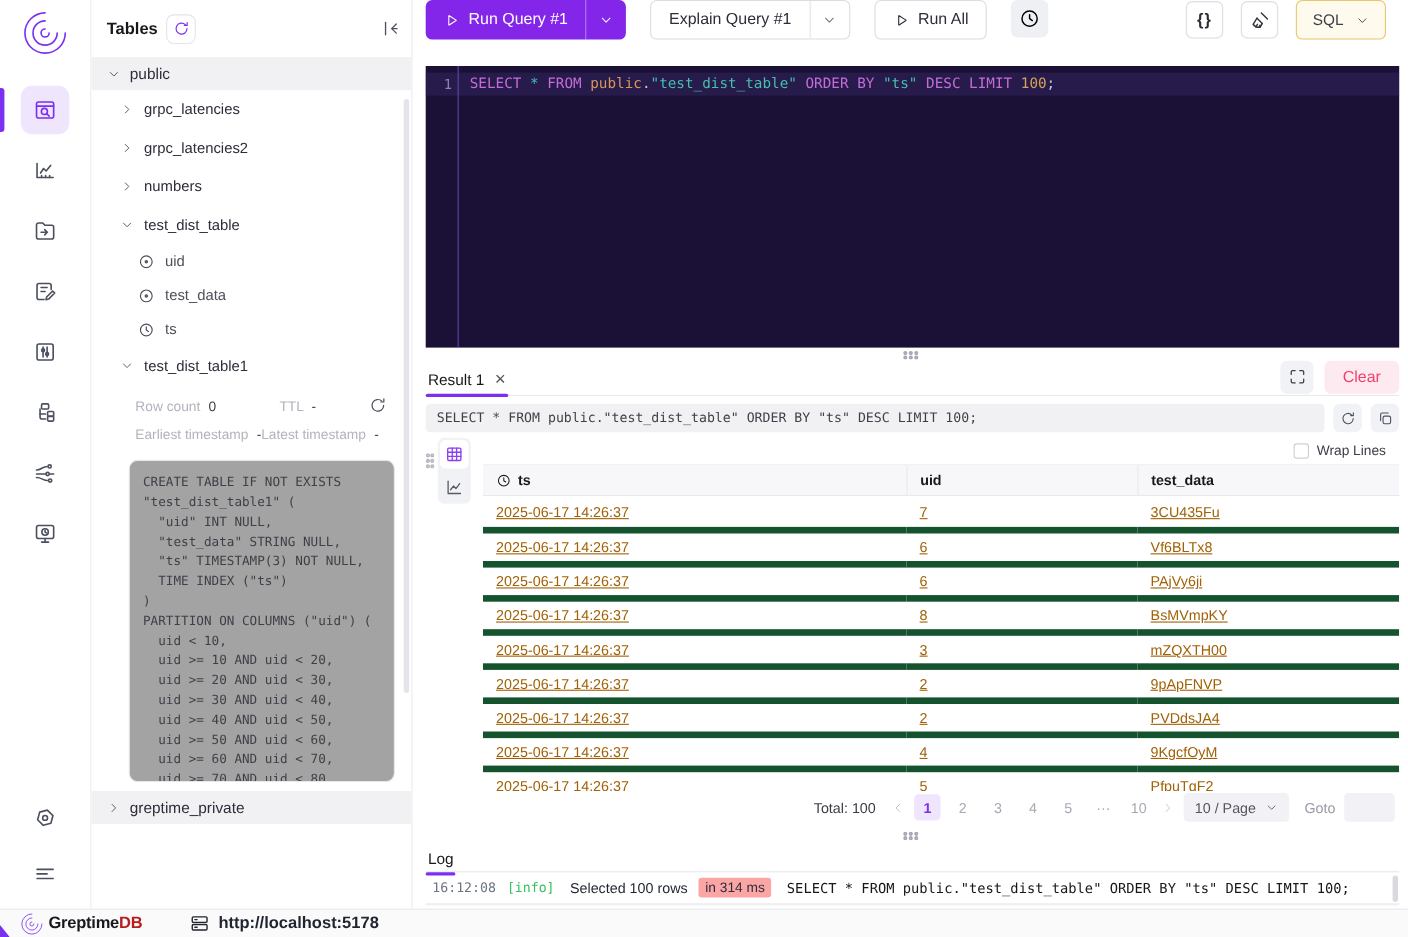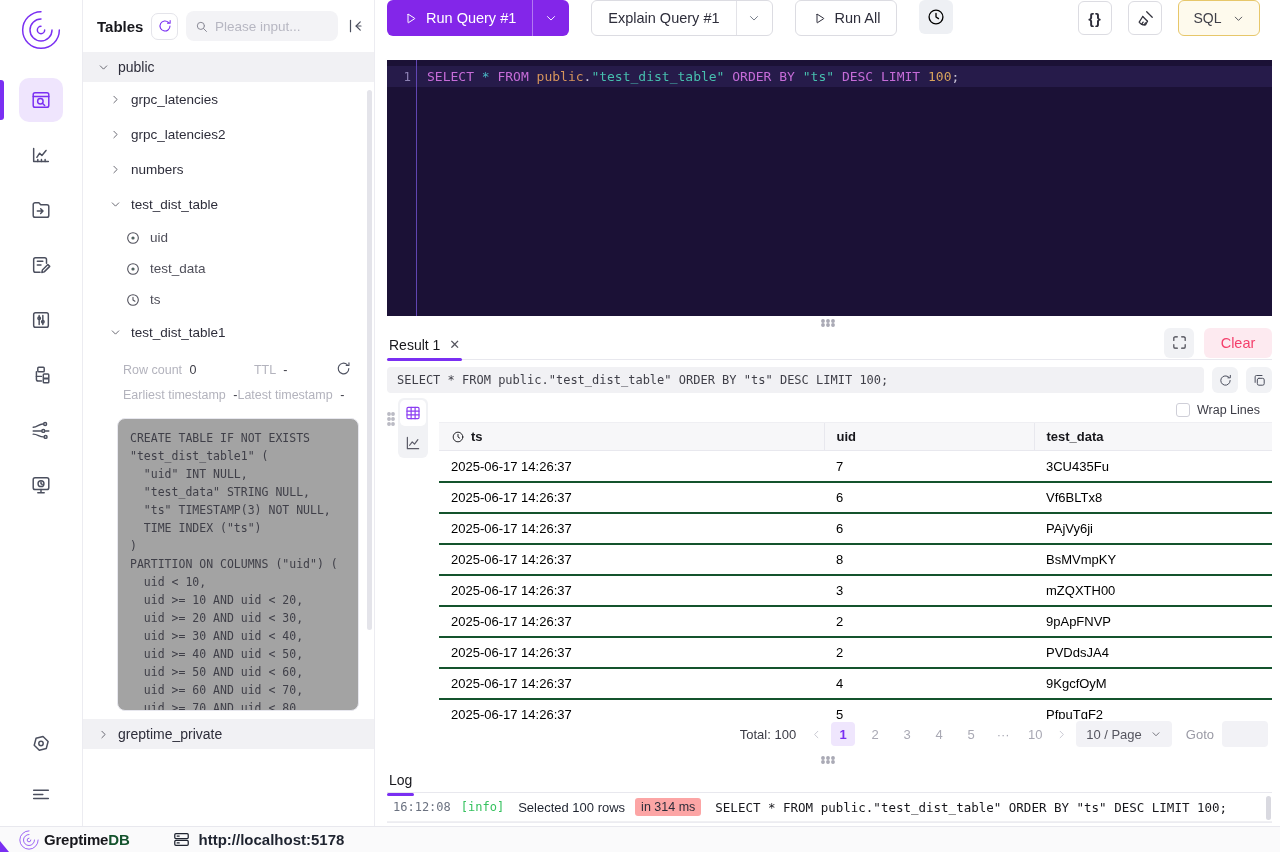--- a/index.html
+++ b/index.html
@@ -117,21 +117,21 @@
         color:#5a5a66; cursor:pointer; }
   .view-btn.active { background:#fff; color:#8b3df2; }
   .grid-zone { flex:1; margin-left:11px; display:flex; flex-direction:column; min-width:0; }
   .wrap-row { height:24px; display:flex; align-items:center; justify-content:flex-end; gap:7px; padding-right:12px; }
   .cb { width:14px; height:14px; border:1px solid #cfcfd8; border-radius:3px; background:#fff; cursor:pointer; }
   .wrap-label { font-size:12.5px; color:#3c3c46; }
   table.rt { border-collapse:collapse; width:100%; table-layout:fixed; font-size:13px; }
   table.rt th { height:28px; background:#f7f7f9; border-bottom:1px solid #e8e8ee; border-top:1px solid #efeff3;
         font-weight:700; color:#17171c; text-align:left; padding:0 12px; }
   table.rt th + th { border-left:1px solid #e8e8ee; }
-  table.rt td { height:31px; border-bottom:2px solid #14532d; color:#000000; padding:0 12px; white-space:nowrap; overflow:hidden; }
+  table.rt td { height:31px; border-bottom:6px solid #14532d; color:#a16207; padding:0 12px; white-space:nowrap; overflow:hidden;text-decoration:underline; }
   .col-ts { width:385px; } .col-uid { width:210px; }
   .th-ts { display:flex; align-items:center; gap:6px; }
   .rows-viewport { height:268px; overflow:hidden; border-top:0; }
   .pag { height:30px; margin-top:0; display:flex; align-items:center; justify-content:flex-end; gap:8px; padding-right:4px;
         font-size:13px; color:#3f3f48; }
   .pag .total { margin-right:6px; color:#3c3c46; }
   .pag .pg { min-width:24px; height:24px; border-radius:4px; display:flex; align-items:center; justify-content:center;
         color:#a9a9b4; cursor:pointer; padding:0 4px; }
   .pag .pg.active { background:#efe6fd; color:#7a2ff2; font-weight:700; }
   .pag .nav { color:#c2c2cc; cursor:pointer; font-size:12px; }
@@ -151,21 +151,21 @@
   .log-summary { color:#1f2430; font-size:13px; margin-left:4px; }
   .log-duration { background:#fca5a5; border-radius:3px; padding:2px 6px; color:#2d2d3a; font-size:12.5px; }
   .log-query { font-family:"DejaVu Sans Mono",monospace; font-size:12.5px; color:#17171c; margin-left:4px; }
   .log-scrollbar { position:absolute; right:1px; top:3px; width:5px; height:24px; background:#d9d9e0; border-radius:3px; }
 
   
   .footer { position:absolute; left:0; bottom:0; width:1280px; height:26px; background:#fafafb;
         border-top:1px solid #e8e8ee; display:flex; align-items:center; z-index:6; }
   .footer .flogo { width:22px; height:22px; color:#7a2ff2; margin-left:18px; }
   .fbrand { font-size:15px; font-weight:800; color:#17171c; margin-left:4px; letter-spacing:-.2px; }
-  .fbrand .db { color:#14532d; }
+  .fbrand .db { color:#b91c1c; }
   .fserver { display:flex; align-items:center; gap:8px; margin-left:42px; font-size:15px; font-weight:700; color:#1f2430; }
   .corner-accent { position:absolute; left:0; bottom:0; width:9px; height:11px; background:#7a2ff2;
         clip-path:polygon(0 0,0 100%,100% 100%); z-index:7; }
 </style>
 </head>
 <body>
 
 <div class="rail">
   <div class="logo">
     <svg viewBox="0 0 48 48" width="44" height="44" stroke-width="4">
@@ -279,29 +279,20 @@
   <div class="tpanel-header">
     <span class="tpanel-title">Tables</span>
     <button class="btn-refresh-tables">
       <span>
         <svg viewBox="0 0 24 24" width="16" height="16" stroke-width="1.9">
             <path d="M19.5 12a7.5 7.5 0 1 1-2.3-5.4"></path>
             <path d="M19.7 3.8v3.9h-3.9"></path>
           </svg>
       </span>
     </button>
-    <div class="search-box">
-      <span>
-        <svg viewBox="0 0 24 24" width="15" height="15">
-            <circle cx="11" cy="11" r="5.7"></circle>
-            <path d="M15.3 15.3L20 20"></path>
-          </svg>
-      </span>
-      <input placeholder="Please input..." style="">
-    </div>
     <span class="collapse-btn">
       <svg viewBox="0 0 24 24" width="18" height="18">
           <path d="M6 4.5v15"></path>
           <path d="M19 6.5L13.5 12l5.5 5.5"></path>
           <path d="M13.5 12H20"></path>
         </svg>
     </span>
   </div>
 
   <div id="tree">

